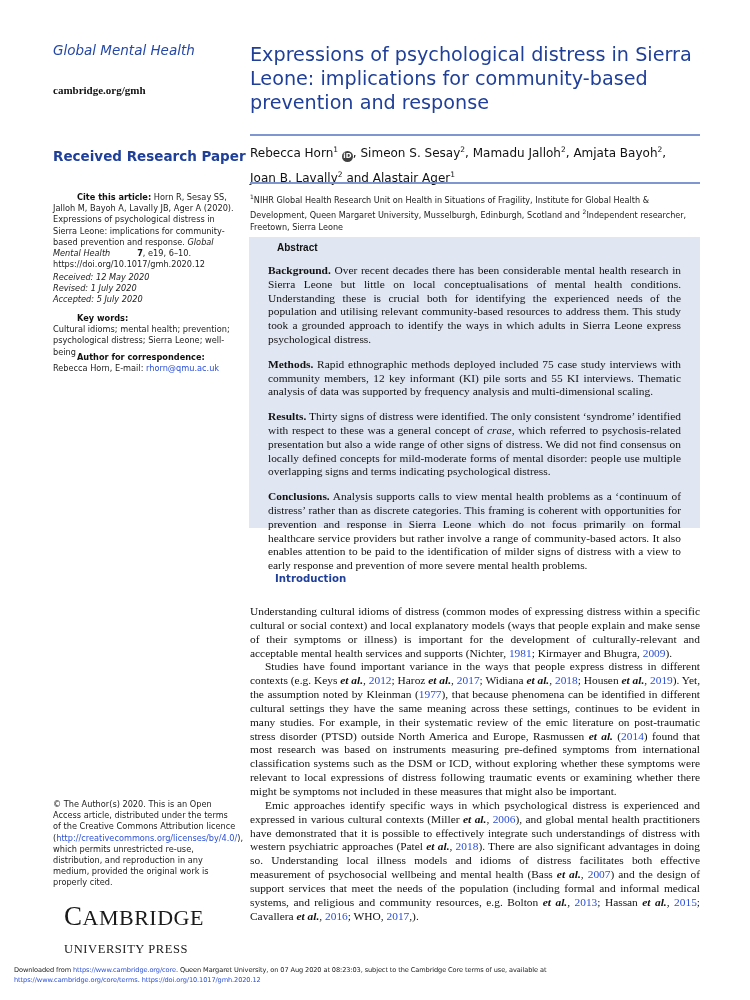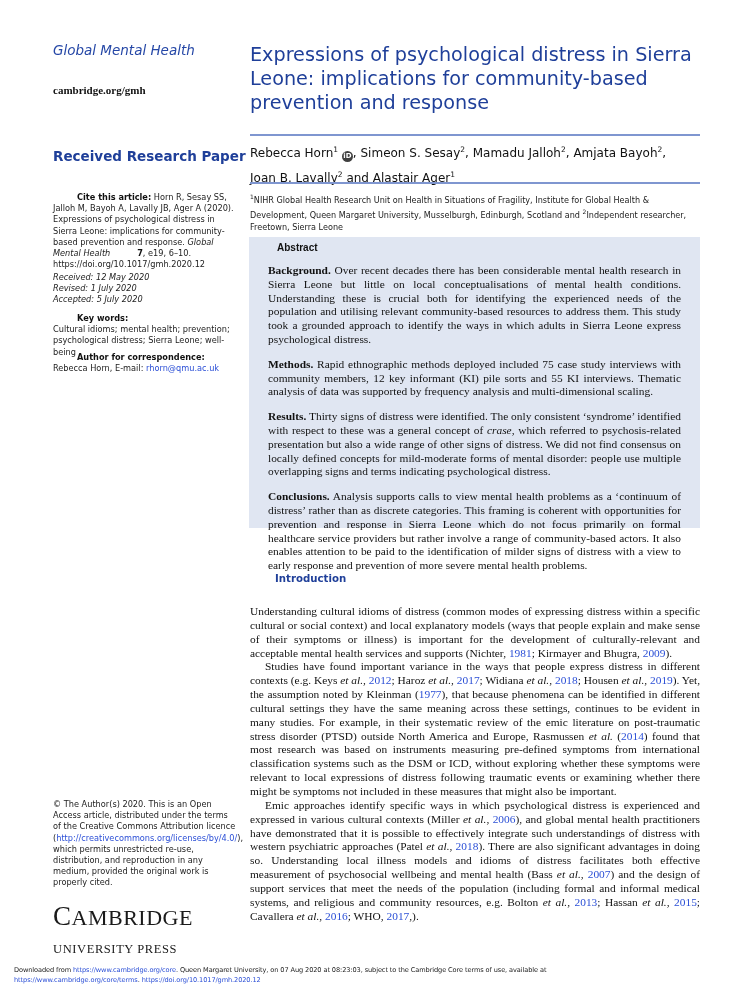--- a/index.html
+++ b/index.html
@@ -10,21 +10,21 @@
   #journal-name { position:absolute; left:53px; top:42px; font-family:"DejaVu Sans", sans-serif; font-style:italic; font-size:13.5px; color:#2547a6; }
   #journal-url { position:absolute; left:53px; top:84px; font-family:Liberation Serif, serif; font-weight:bold; font-size:11px; color:#111;text-align:right; }
   #article-type { position:absolute; left:53px; top:147px; font-family:"DejaVu Sans", sans-serif; font-weight:bold; font-size:13.5px; color:#1f3f99; line-height:19px; }
   .side { position:absolute; left:53px; width:185px; font-family:"DejaVu Sans", sans-serif; font-size:8.2px; line-height:11.2px; color:#222; }
   .side b { color:#111;padding-left:24px; }
   #cite { top:192px; }
   #dates { top:272px;font-style:italic; }
   #keywords { top:313px; }
   #correspondence { top:352px; }
   #license { top:799px; }
-  #cup-logo { position:absolute; left:53px; top:905px; font-family:"Liberation Serif", serif; color:#1a1a1a; }
+  #cup-logo { position:absolute; left:64px; top:905px; font-family:"Liberation Serif", serif; color:#1a1a1a; }
   #cup-logo .l1 { font-size:22px; letter-spacing:0.5px; line-height:22px; }
   #cup-logo .l1 .big { font-size:27px; }
   #cup-logo .l2 { font-size:12.5px; letter-spacing:0.6px; margin-top:13px; }
 
   
   #title { position:absolute; left:250px; top:43px; width:460px; font-family:"DejaVu Sans", sans-serif; font-size:19.2px; line-height:24px; color:#1f3f99; font-weight:normal; }
   .rule { position:absolute; left:250px; width:450px; height:2px; background:#7f96d0; }
   #authors { position:absolute; left:250px; top:139px; width:460px; font-family:"DejaVu Sans", sans-serif; font-size:12px; line-height:21px; color:#111; }
   #authors sup { font-size:7.5px; }
   .orcid { display:inline-block; width:11px; height:11px; border-radius:50%; background:#404040; color:#fff; font-size:7px; line-height:11px; text-align:center; font-weight:bold; vertical-align:-1px; }
@@ -33,21 +33,21 @@
 
   #abstract { position:absolute; left:249px; top:237px; width:451px; height:291px; background:#e0e6f2; box-sizing:border-box; padding:5px 8px 0 8px; }
   #abstract-heading { font-family:Liberation Sans, sans-serif; font-weight:bold; font-size:10px; color:#111; margin-bottom:3px;margin-left:20px; }
   .abs-p { font-family:"Liberation Serif", serif; font-size:11.4px; line-height:13.8px; text-align:justify; color:#111; margin:11px; }
   .abs-p b { font-weight:bold; }
 
   #intro-heading { position:absolute; left:250px; top:573px; font-family:"DejaVu Sans", sans-serif; font-weight:bold; font-size:10.2px; color:#1f3f99;padding-left:25px; }
   #intro { position:absolute; left:250px; top:605px; width:450px; }
   .body-p { font-family:"Liberation Serif", serif; font-size:11.4px; line-height:13.85px; text-align:justify; color:#111; margin:0; }
   .body-p.indent { text-indent:15px; }
-  .body-p i { font-style:italic; }
+  .body-p i { font-style:italic;font-weight:bold; }
 
   #footer { position:absolute; left:14px; top:965px; width:720px; font-family:"DejaVu Sans", sans-serif; font-size:6.6px; line-height:10px; color:#222; letter-spacing:-0.1px; }
 </style>
 </head>
 <body>
 
 <div id="journal-name">Global Mental Health</div>
 <a id="journal-url">cambridge.org/gmh</a>
 <div id="article-type">
   <div>Received Research Paper</div>

